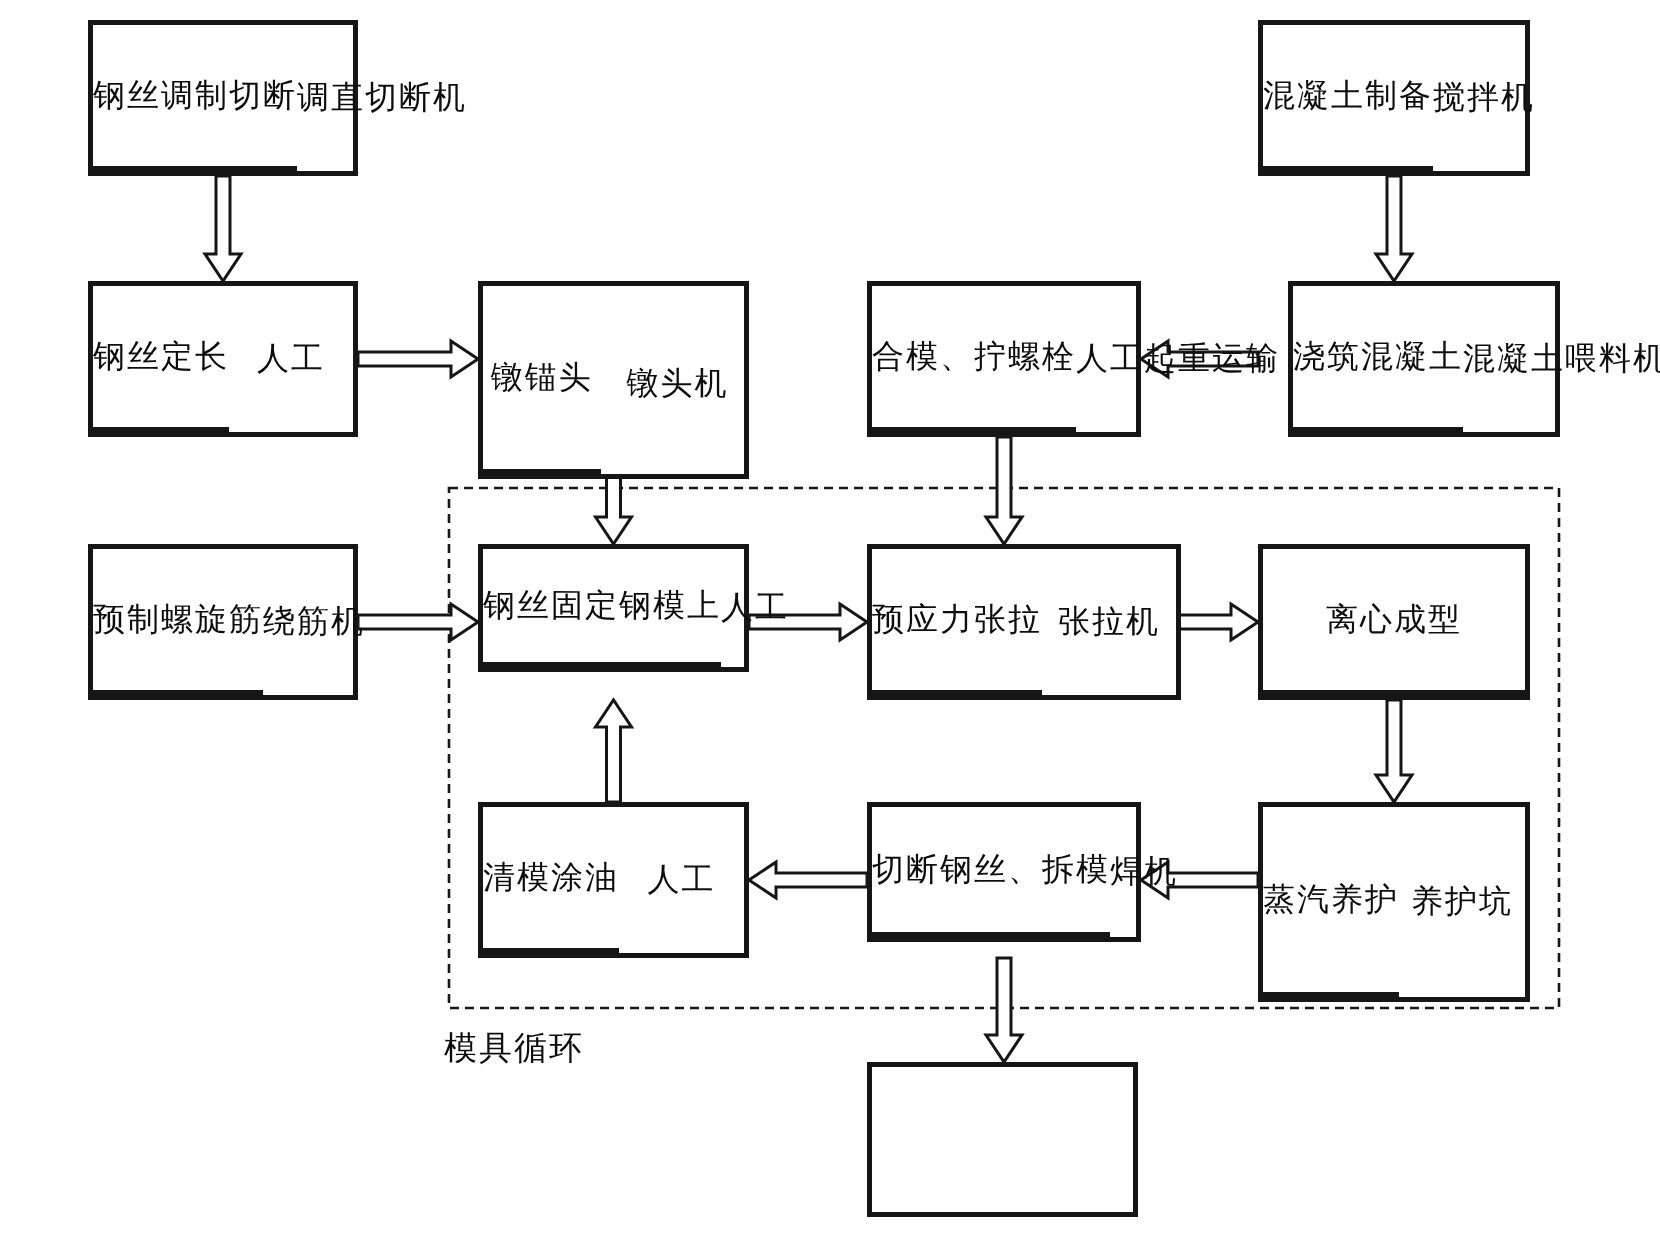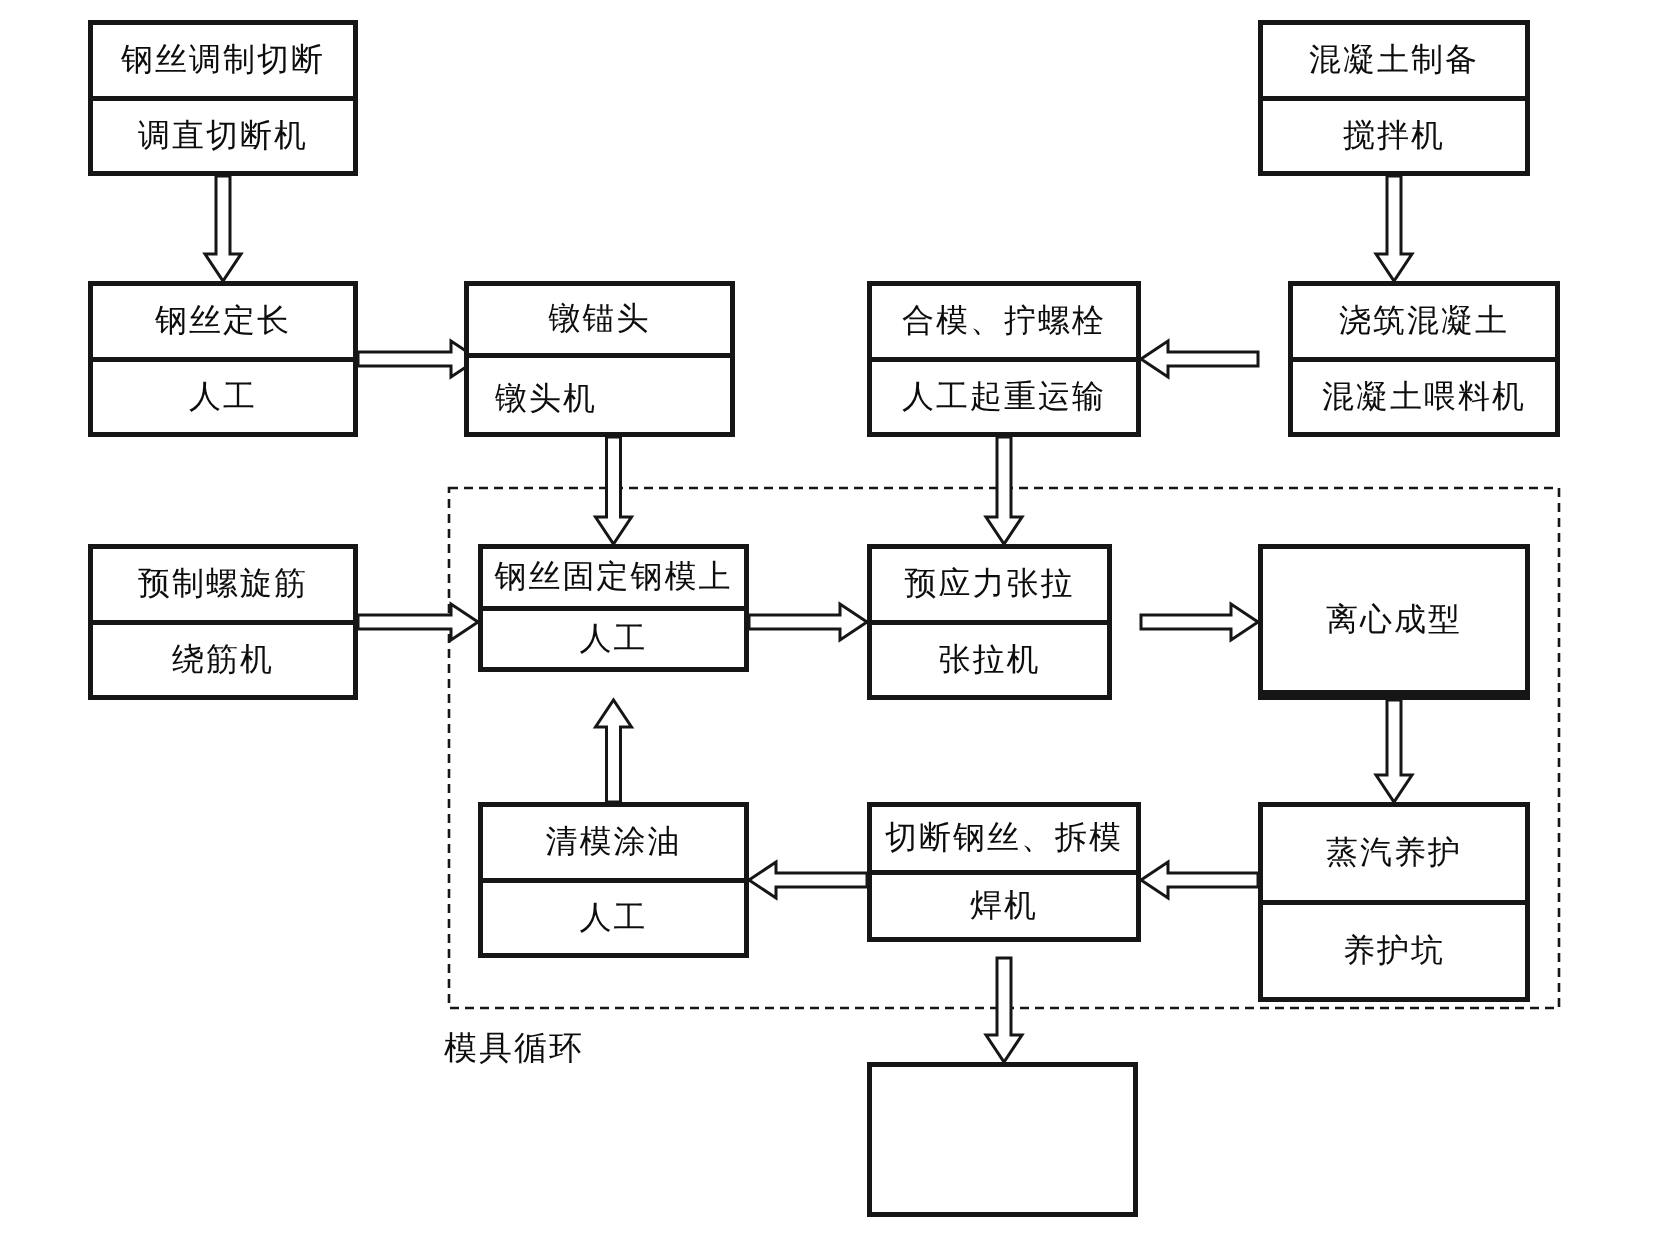--- a/index.html
+++ b/index.html
@@ -2,21 +2,21 @@
 <html><head>
 <meta charset="utf-8">
 <title>Diagram</title>
 <style>
   html,body{margin:0;padding:0;background:#ffffff;}
   body{width:1660px;height:1240px;position:relative;overflow:hidden;
        font-family:"DejaVu Serif","Liberation Serif",serif;}
   .canvas{position:absolute;left:0;top:0;width:1660px;height:1240px;}
   #connector-layer{position:absolute;left:0;top:0;z-index:0;}
   .node{position:absolute;z-index:1;background:#ffffff;border:5px solid #161616;
-        box-sizing:border-box;display:flex;flex-direction:column;}
+        box-sizing:border-box;display:flex;flex-direction:row;}
   .cell{flex:1;display:flex;align-items:center;justify-content:center;
         font-size:32px;letter-spacing:2px;color:#0d0d0d;white-space:nowrap;}
   .cell.process{border-bottom:5px solid #161616;}
   .cell.equip-left{justify-content:flex-start;padding-left:26px;margin-top:8px;}
   .arrow{fill:#ffffff;stroke:#161616;stroke-width:3;}
   .region-border{fill:none;stroke:#161616;stroke-width:2.6;stroke-dasharray:9 6;}
   .region-label{position:absolute;z-index:1;left:444px;top:1026px;
         font-size:33px;letter-spacing:2px;color:#0d0d0d;text-align:right;}
 </style>
 </head>
@@ -50,21 +50,21 @@
   <div class="node" id="node-concrete_prep" style="left:1258px;top:20px;width:272px;height:156px">
     <div class="cell process">混凝土制备</div>
     <div class="cell">搅拌机</div>
   </div>
 
   <div class="node" id="node-wire_length" style="left:88px;top:281px;width:270px;height:156px">
     <div class="cell process">钢丝定长</div>
     <div class="cell">人工</div>
   </div>
 
-  <div class="node" id="node-upset_anchor" style="left:464px;top:281px;width:271px;height:156px">
+  <div class="node" id="node-upset_anchor" style="left:478px;top:281px;width:271px;height:198px">
     <div class="cell process">镦锚头</div>
     <div class="cell equip-left">镦头机</div>
   </div>
 
   <div class="node" id="node-close_mold" style="left:867px;top:281px;width:274px;height:156px">
     <div class="cell process">合模、拧螺栓</div>
     <div class="cell">人工起重运输</div>
   </div>
 
   <div class="node" id="node-pour_concrete" style="left:1288px;top:281px;width:272px;height:156px">
@@ -75,21 +75,21 @@
   <div class="node" id="node-spiral_rebar" style="left:88px;top:544px;width:270px;height:156px">
     <div class="cell process">预制螺旋筋</div>
     <div class="cell">绕筋机</div>
   </div>
 
   <div class="node" id="node-fix_wire" style="left:478px;top:544px;width:271px;height:128px">
     <div class="cell process">钢丝固定钢模上</div>
     <div class="cell">人工</div>
   </div>
 
-  <div class="node" id="node-prestress" style="left:867px;top:544px;width:245px;height:156px">
+  <div class="node" id="node-prestress" style="left:867px;top:544px;width:314px;height:156px">
     <div class="cell process">预应力张拉</div>
     <div class="cell">张拉机</div>
   </div>
 
   <div class="node" id="node-centrifugal" style="left:1258px;top:544px;width:272px;height:156px">
     <div class="cell process">离心成型</div>
   </div>
 
   <div class="node" id="node-clean_oil" style="left:478px;top:802px;width:271px;height:156px">
     <div class="cell process">清模涂油</div>

